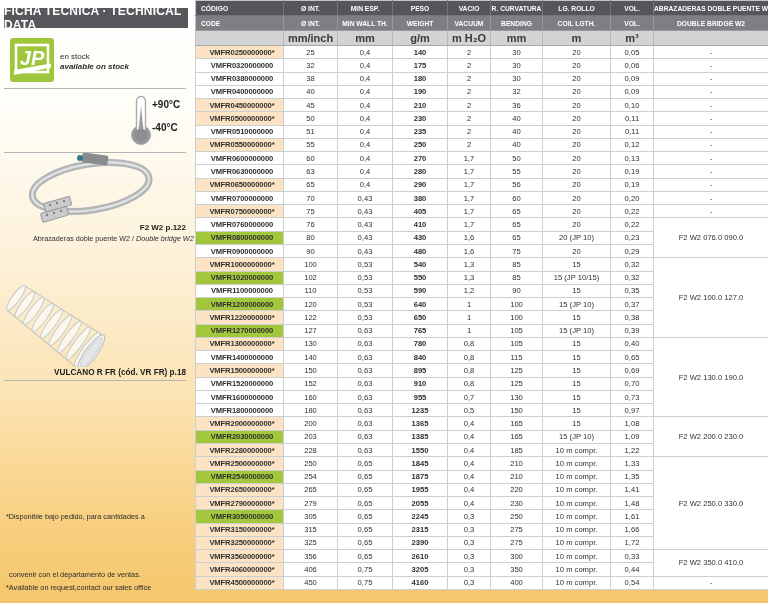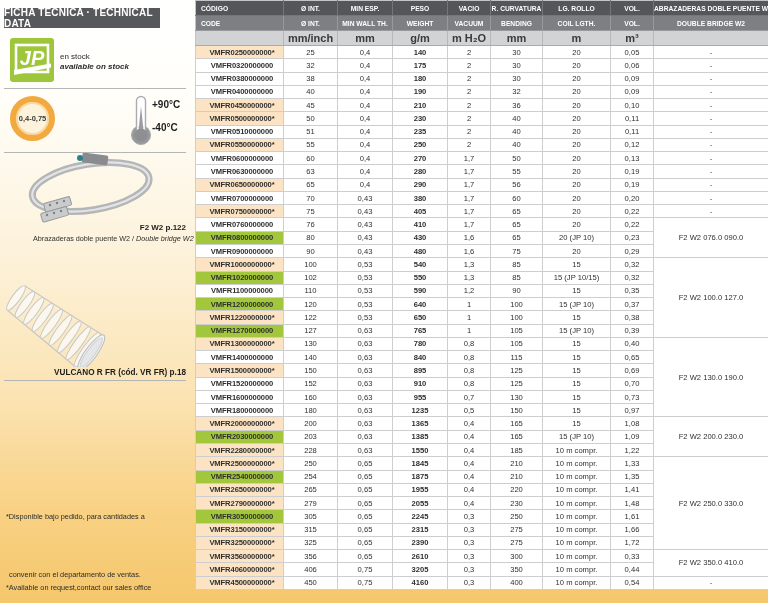--- a/index.html
+++ b/index.html
@@ -3,22 +3,22 @@
 <meta charset="utf-8">
 <style>
   html,body{margin:0;padding:0;}
   body{
     width:768px;height:603px;position:relative;overflow:hidden;
     font-family:"Liberation Sans",sans-serif;
     background:linear-gradient(180deg,#ffffff 0%,#fffef9 16%,#fdf3dd 40%,#fbe3b2 66%,#f8d081 86%,#f5c76c 100%);
   }
   
   .sidebar{position:absolute;left:0;top:0;width:195px;height:603px;}
-  .sb-header{position:absolute;left:4px;top:8px;width:156px;height:20px;background:#57585c;
-    color:#fff;font-weight:bold;font-size:10px;display:flex;align-items:center;justify-content:center;letter-spacing:.2px;}
+  .sb-header{position:absolute;left:4px;top:8px;width:184px;height:20px;background:#57585c;
+    color:#fff;font-weight:bold;font-size:12px;display:flex;align-items:center;justify-content:center;letter-spacing:.2px;}
   .jp-logo{position:absolute;left:10px;top:38px;width:44px;height:44px;}
   .stock{position:absolute;left:60px;top:52px;font-size:8px;color:#2b2b2b;line-height:9.5px;}
   .stock .en{font-style:italic;font-weight:bold;}
   .divider{position:absolute;left:4px;width:182px;height:1px;background:#b3b5b7;}
   .badge{position:absolute;left:10px;top:96px;width:33px;height:33px;border:6px solid #f2a93e;border-radius:50%;
     background:#fdf2dc;box-shadow:inset 0 0 0 2px #f9d9a2;display:flex;align-items:center;justify-content:center;}
   .badge span{font-size:7.5px;font-weight:bold;color:#3a3a3a;}
   .thermo{position:absolute;left:130px;top:94px;}
   .tmax{position:absolute;left:152px;top:99px;font-weight:bold;font-size:10px;color:#1d1d1d;}
   .tmin{position:absolute;left:152px;top:122px;font-weight:bold;font-size:10px;color:#1d1d1d;}
@@ -62,23 +62,20 @@
     <text x="22" y="27" font-size="20" font-weight="bold" font-style="italic" fill="#fff" text-anchor="middle" font-family="Liberation Sans, sans-serif">JP</text>
     <path d="M4 32 L41 25.5 L41 29.5 L4 37 Z" fill="#fff"></path>
   </svg>
   <div class="stock">
     <div>en stock</div>
     <div class="en">available on stock</div>
   </div>
 
   <div class="divider" style="top:88px"></div>
 
-  <div class="badge">
-    <span>0,4-0,75</span>
-  </div>
   <svg class="thermo" width="22" height="52" viewBox="0 0 22 52">
     <circle cx="11" cy="41" r="9.5" fill="#96989b" stroke="#a9abae" stroke-width="1"></circle>
     <rect x="6.5" y="2.5" width="9" height="38" rx="4.5" fill="#fff" stroke="#a9abae" stroke-width="1.4"></rect>
     <path d="M11 12 L13.2 34 L8.8 34 Z" fill="#9a9c9f"></path>
     <rect x="8.8" y="32" width="4.4" height="7" fill="#9a9c9f"></rect>
     <circle cx="11" cy="41" r="6.5" fill="#8d8f92"></circle>
   </svg>
   <div class="tmax">+90°C</div>
   <div class="tmin">-40°C</div>
 

